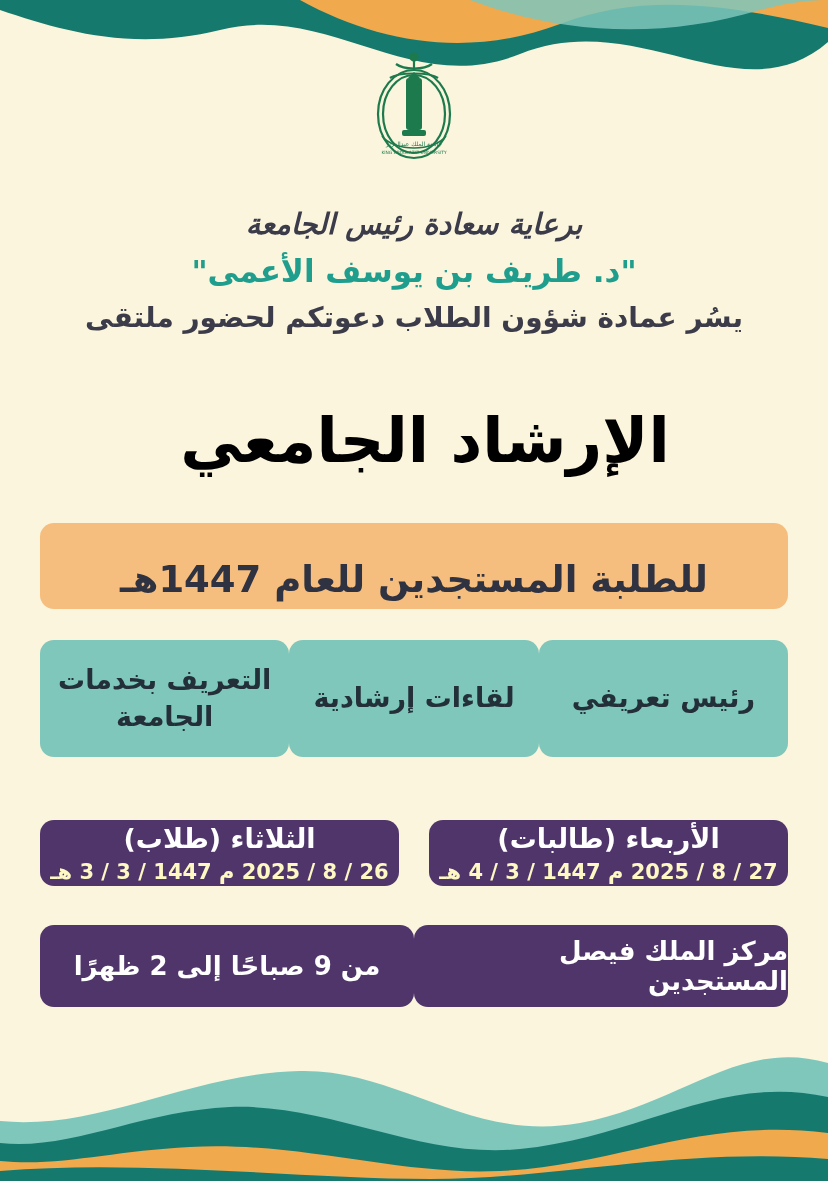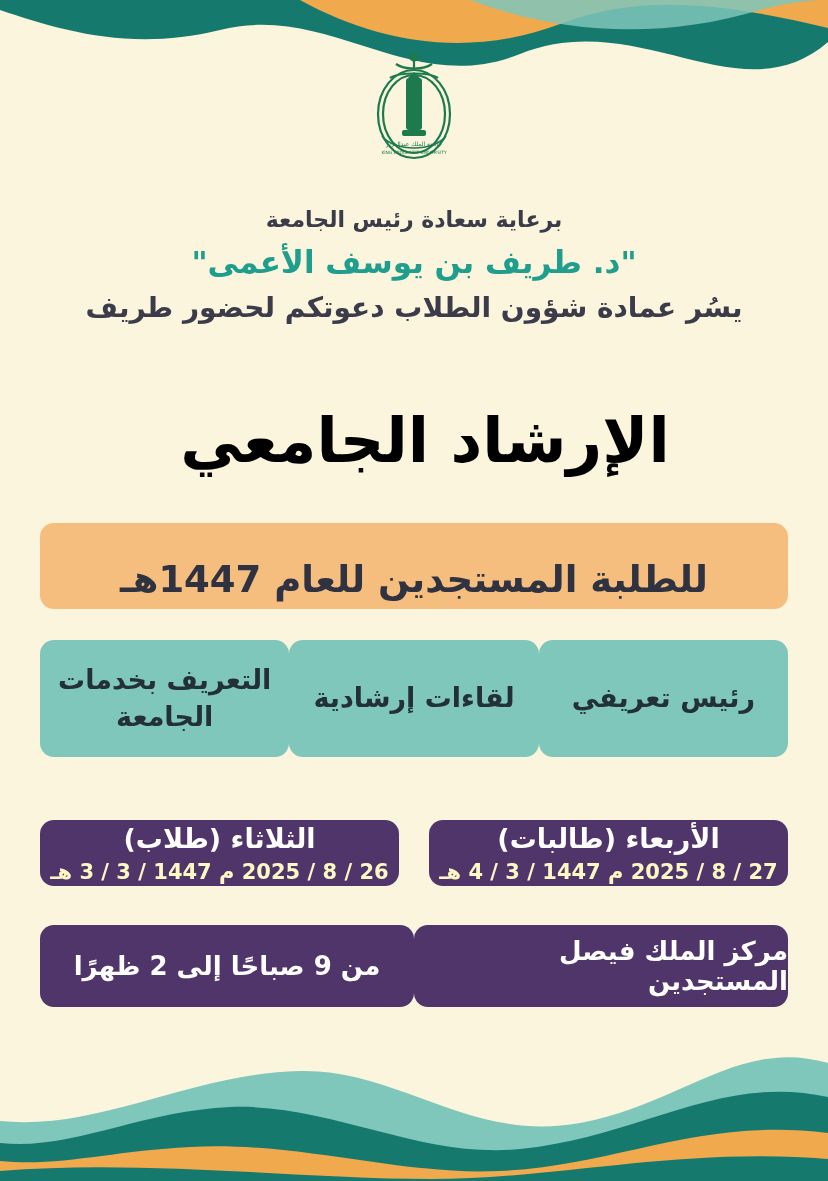--- a/index.html
+++ b/index.html
@@ -48,24 +48,25 @@
 
   
   .head-block {
     position: absolute;
     top: 205px;
     left: 0;
     width: 828px;
     text-align: center;
   }
   .line-patron {
-    font-size: 22px;
+    font-size: 29px;
     color: #3b3b4a;
     font-weight: 700;
     line-height: 1.35;
+    font-style: italic;
   }
   .line-name {
     font-size: 31px;
     color: #1f9e8e;
     font-weight: 800;
     line-height: 1.5;
     margin-top: 4px;
   }
   .line-invite {
     font-size: 28px;
@@ -227,21 +228,21 @@
       </g>
       <g fill="none" stroke="#1d7a4d" stroke-width="1.6">
         <path d="M22 88 C34 104 74 104 86 88"></path>
       </g>
     </svg>
   </div>
 
   <div class="head-block">
     <div class="line-patron">برعاية سعادة رئيس الجامعة</div>
     <div class="line-name">"د. طريف بن يوسف الأعمى"</div>
-    <div class="line-invite">يسُر عمادة شؤون الطلاب دعوتكم لحضور طريف</div>
+    <div class="line-invite">يسُر عمادة شؤون الطلاب دعوتكم لحضور ملتقى</div>
   </div>
 
   <div class="big-title">الإرشاد الجامعي</div>
 
   <div class="banner">
     <div class="banner-text">للطلبة المستجدين للعام 1447هـ</div>
   </div>
 
   <div class="features">
     <div class="feature">

